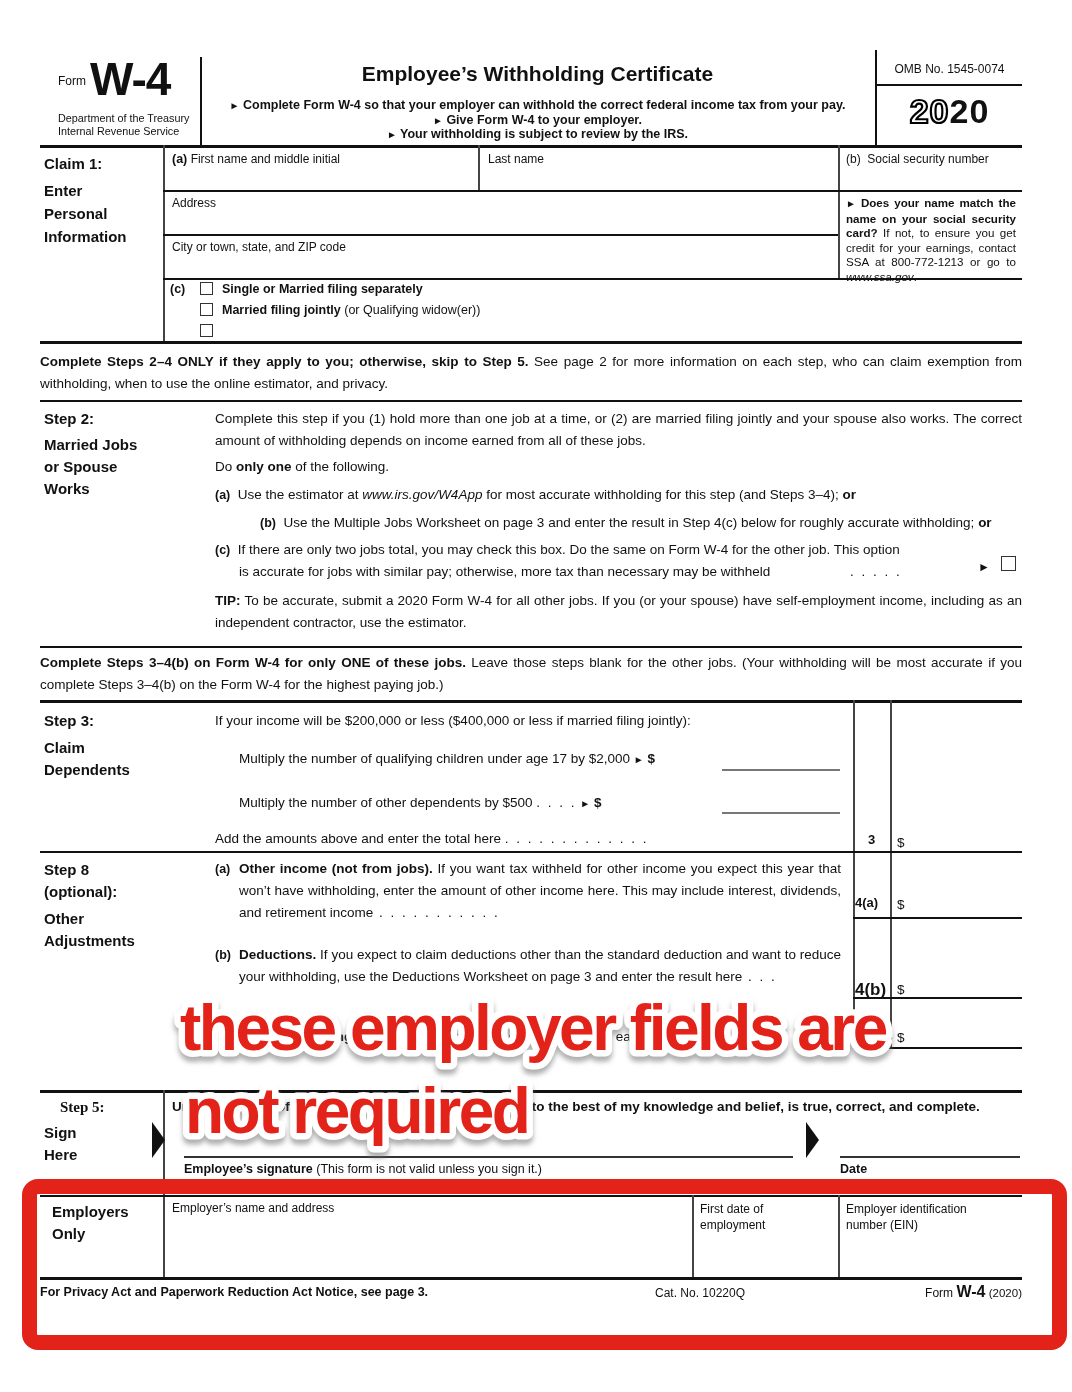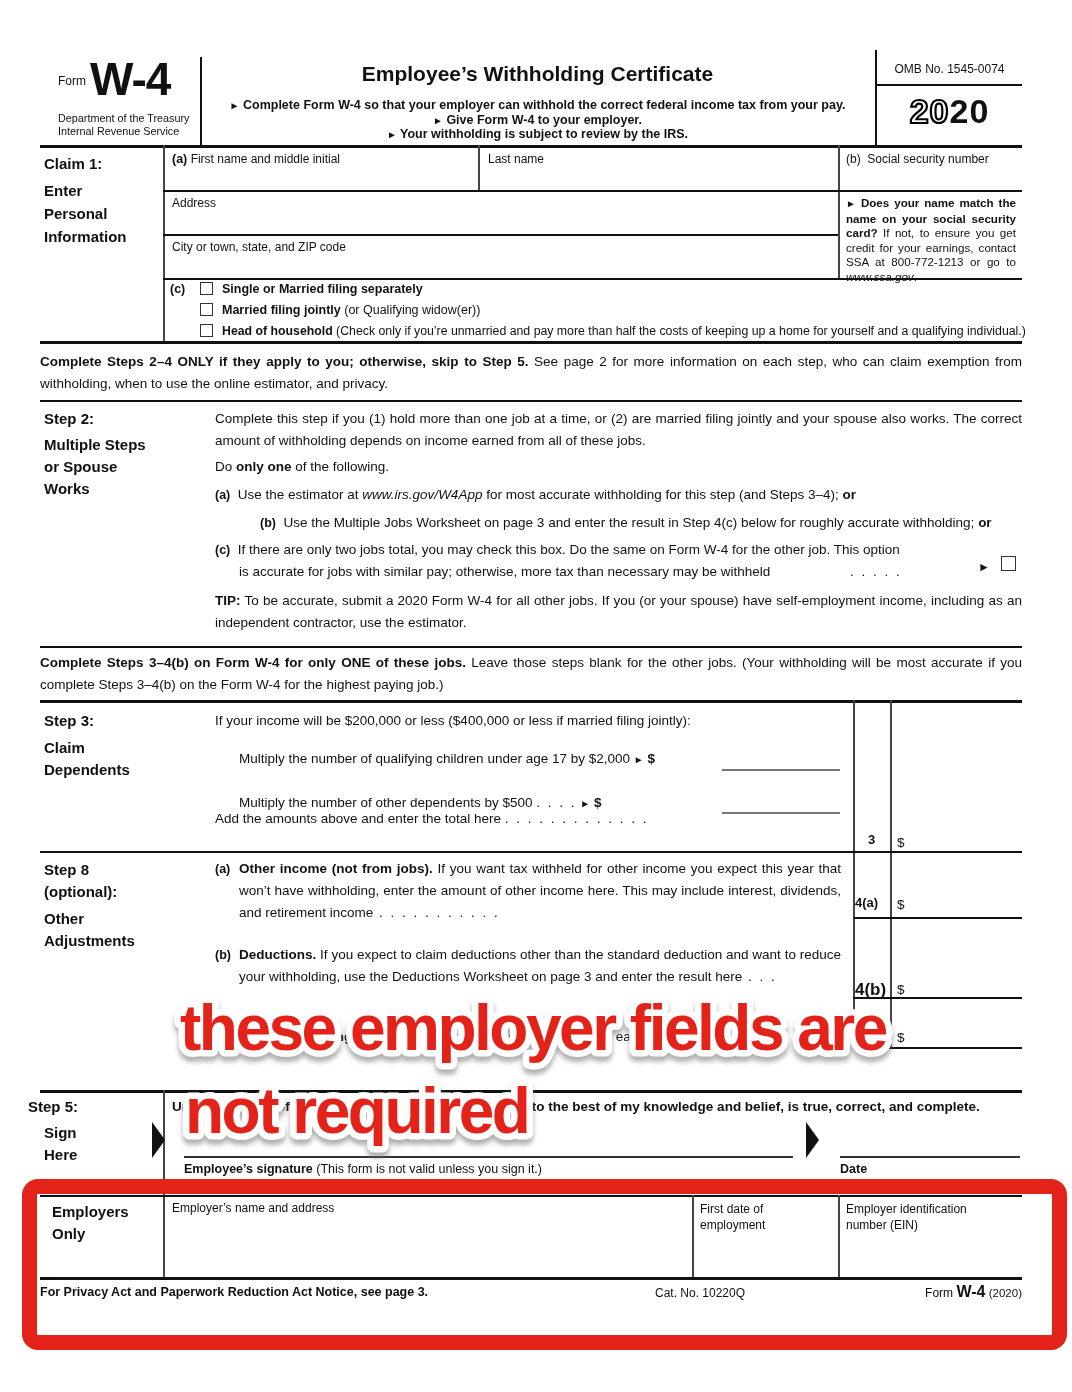--- a/index.html
+++ b/index.html
@@ -108,33 +108,30 @@
   <div class="abs tag" style="left:170px;top:282px;">(c)</div>
   <div class="checkbox" style="left:200px;top:282px;"></div>
   <div class="abs" style="left:222px;top:282px;font-size:12.5px;">
     <span class="b">Single or Married filing separately</span>
   </div>
   <div class="checkbox" style="left:200px;top:303px;"></div>
   <div class="abs" style="left:222px;top:303px;font-size:12.5px;">
     <span class="b">Married filing jointly</span><span> (or Qualifying widow(er))</span>
   </div>
   <div class="checkbox" style="left:200px;top:324px;"></div>
-  <div class="abs" style="left:222px;top:324px;font-size:12.3px;width:800px;white-space:nowrap;">
-    <span class="b">Head of household</span><span> (Check only if you’re unmarried and pay more than half the costs of keeping up a home for yourself and a qualifying individual.)</span>
-  </div>
 
   <div class="hline thick" style="left:40px;top:341px;width:982px;"></div>
 
   <div class="abs t13 just" style="left:40px;top:351px;width:982px;">
     <span class="b">Complete Steps 2–4 ONLY if they apply to you; otherwise, skip to Step 5.</span><span> See page 2 for more information on each step, who can claim exemption from withholding, when to use the online estimator, and privacy.</span>
   </div>
   <div class="hline" style="left:40px;top:400px;width:982px;"></div>
 
   <div class="abs lbl" style="left:44px;top:408px;">Step 2:</div>
-  <div class="abs lbl" style="left:44px;top:434px;">Multiple Steps</div>
+  <div class="abs lbl" style="left:44px;top:434px;">Married Jobs</div>
   <div class="abs lbl" style="left:44px;top:456px;">or Spouse</div>
   <div class="abs lbl" style="left:44px;top:478px;">Works</div>
 
   <div class="abs t13 just" style="left:215px;top:408px;width:807px;">Complete this step if you (1) hold more than one job at a time, or (2) are married filing jointly and your spouse also works. The correct amount of withholding depends on income earned from all of these jobs.</div>
   <div class="abs t13" style="left:215px;top:456px;">
     <span>Do </span><span class="b">only one</span><span> of the following.</span>
   </div>
   <div class="abs t13" style="left:215px;top:484px;width:807px;">
     <span class="tag">(a)</span>&nbsp;
     <span>Use the estimator at </span><span class="i">www.irs.gov/W4App</span><span> for most accurate withholding for this step (and Steps 3–4); </span><span class="b">or</span>
@@ -180,21 +177,21 @@
   <div class="underline" style="left:722px;top:769px;width:118px;"></div>
 
   <div class="abs t13" style="left:239px;top:792px;">
     <span>Multiply the number of other dependents by $500</span>
     <span class="dots">.    .    .    .</span>
     <span class="arrow">►</span>
     <span class="b">$</span>
   </div>
   <div class="underline" style="left:722px;top:812px;width:118px;"></div>
 
-  <div class="abs t13" style="left:215px;top:808px;width:632px;">
+  <div class="abs t13" style="left:215px;top:828px;width:632px;">
     <span>Add the amounts above and enter the total here</span>
     <span class="dots">.    .    .    .    .    .    .    .    .    .    .    .    .</span>
   </div>
   <div class="abs tag" style="left:853px;top:832px;width:37px;text-align:center;font-size:13px;">3</div>
   <div class="abs t13" style="left:897px;top:832px;">
     <span>$</span>
   </div>
 
   <div class="hline" style="left:40px;top:851px;width:982px;"></div>
 
@@ -229,21 +226,21 @@
   </div>
   <div class="abs tag" style="left:855px;top:1028px;font-size:13px;">4(c)</div>
   <div class="abs t13" style="left:897px;top:1027px;">
     <span>$</span>
   </div>
   <div class="hline thin" style="left:853px;top:1047px;width:169px;"></div>
 
   <div class="hline thick" style="left:40px;top:1090px;width:982px;"></div>
 
   <div class="vline" style="left:163px;top:1090px;height:187px;"></div>
-  <div class="abs lbl" style="left:28px;top:1096px;">Step 5:</div>
+  <div class="abs lbl" style="left:60px;top:1096px;font-family:Liberation Serif, serif;">Step 5:</div>
   <div class="abs lbl" style="left:44px;top:1122px;">Sign</div>
   <div class="abs lbl" style="left:44px;top:1144px;">Here</div>
 
   <div class="abs t13" style="left:172px;top:1096px;width:846px;font-weight:bold;">Under penalties of perjury, I declare that this certificate, to the best of my knowledge and belief, is true, correct, and complete.</div>
 
   <div class="bigarrow" style="left:152px;top:1122px;"></div>
   <div class="sigline" style="left:184px;top:1156px;width:609px;"></div>
   <div class="abs" style="left:184px;top:1162px;font-size:12.5px;">
     <span class="b">Employee’s signature</span><span> (This form is not valid unless you sign it.)</span>
   </div>

